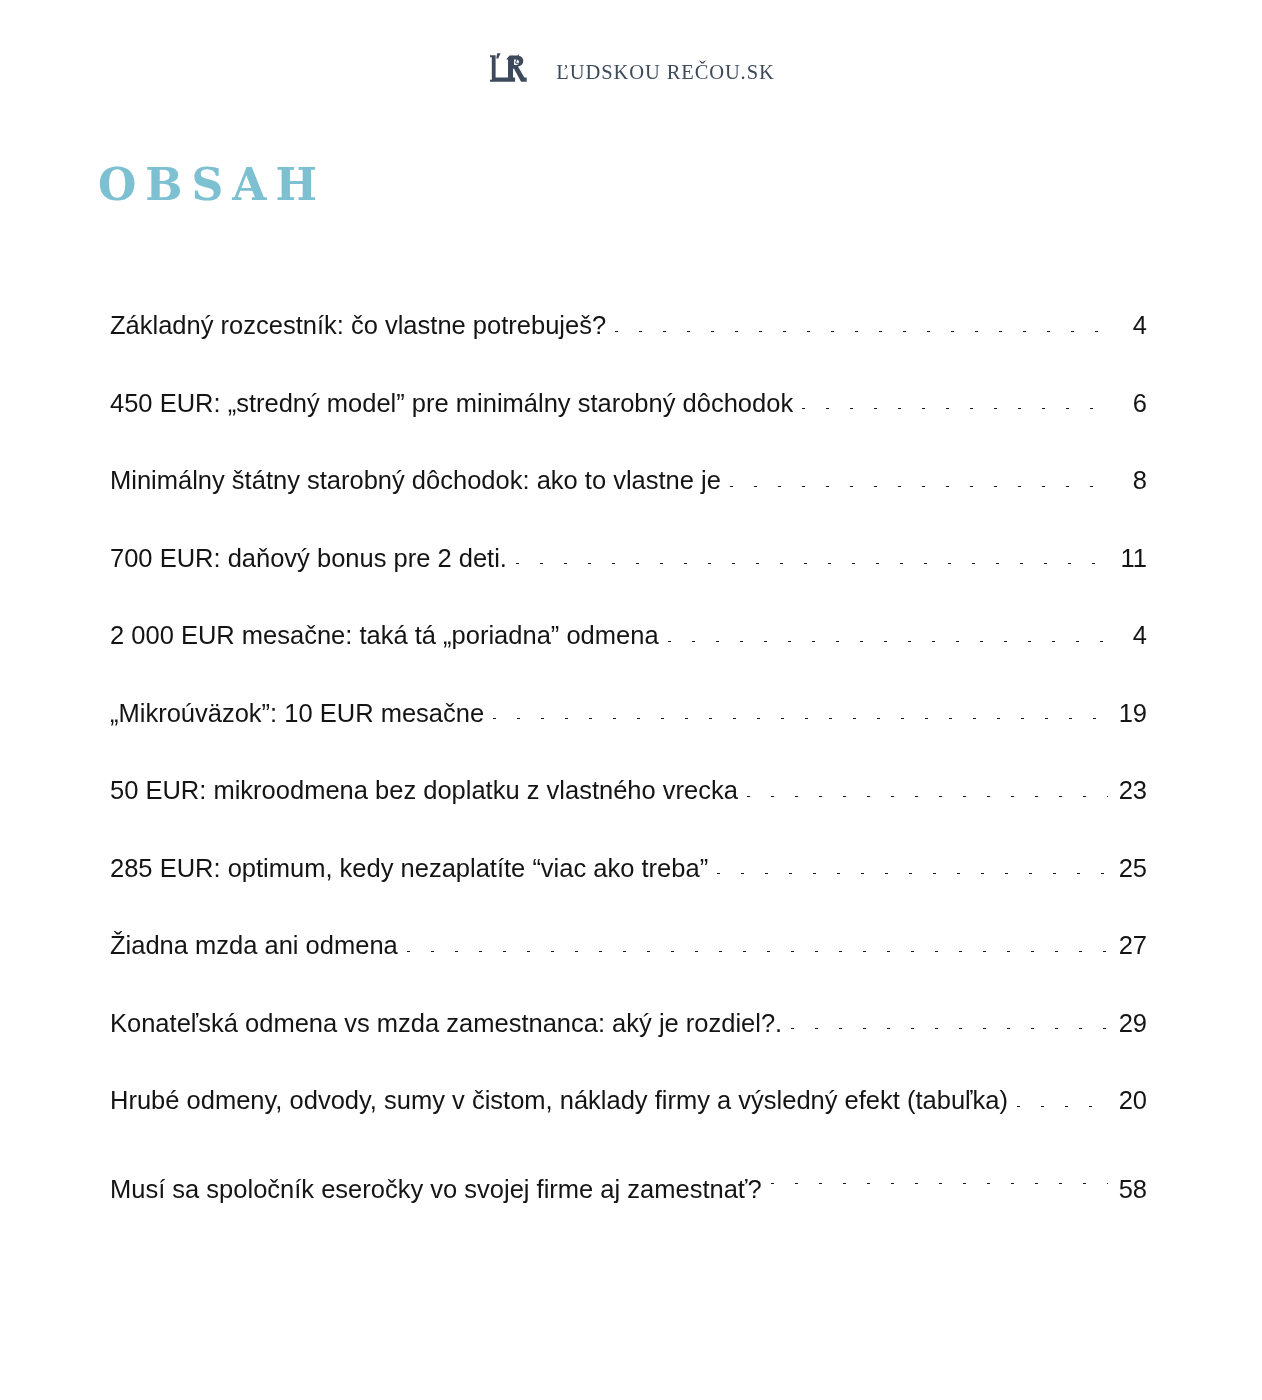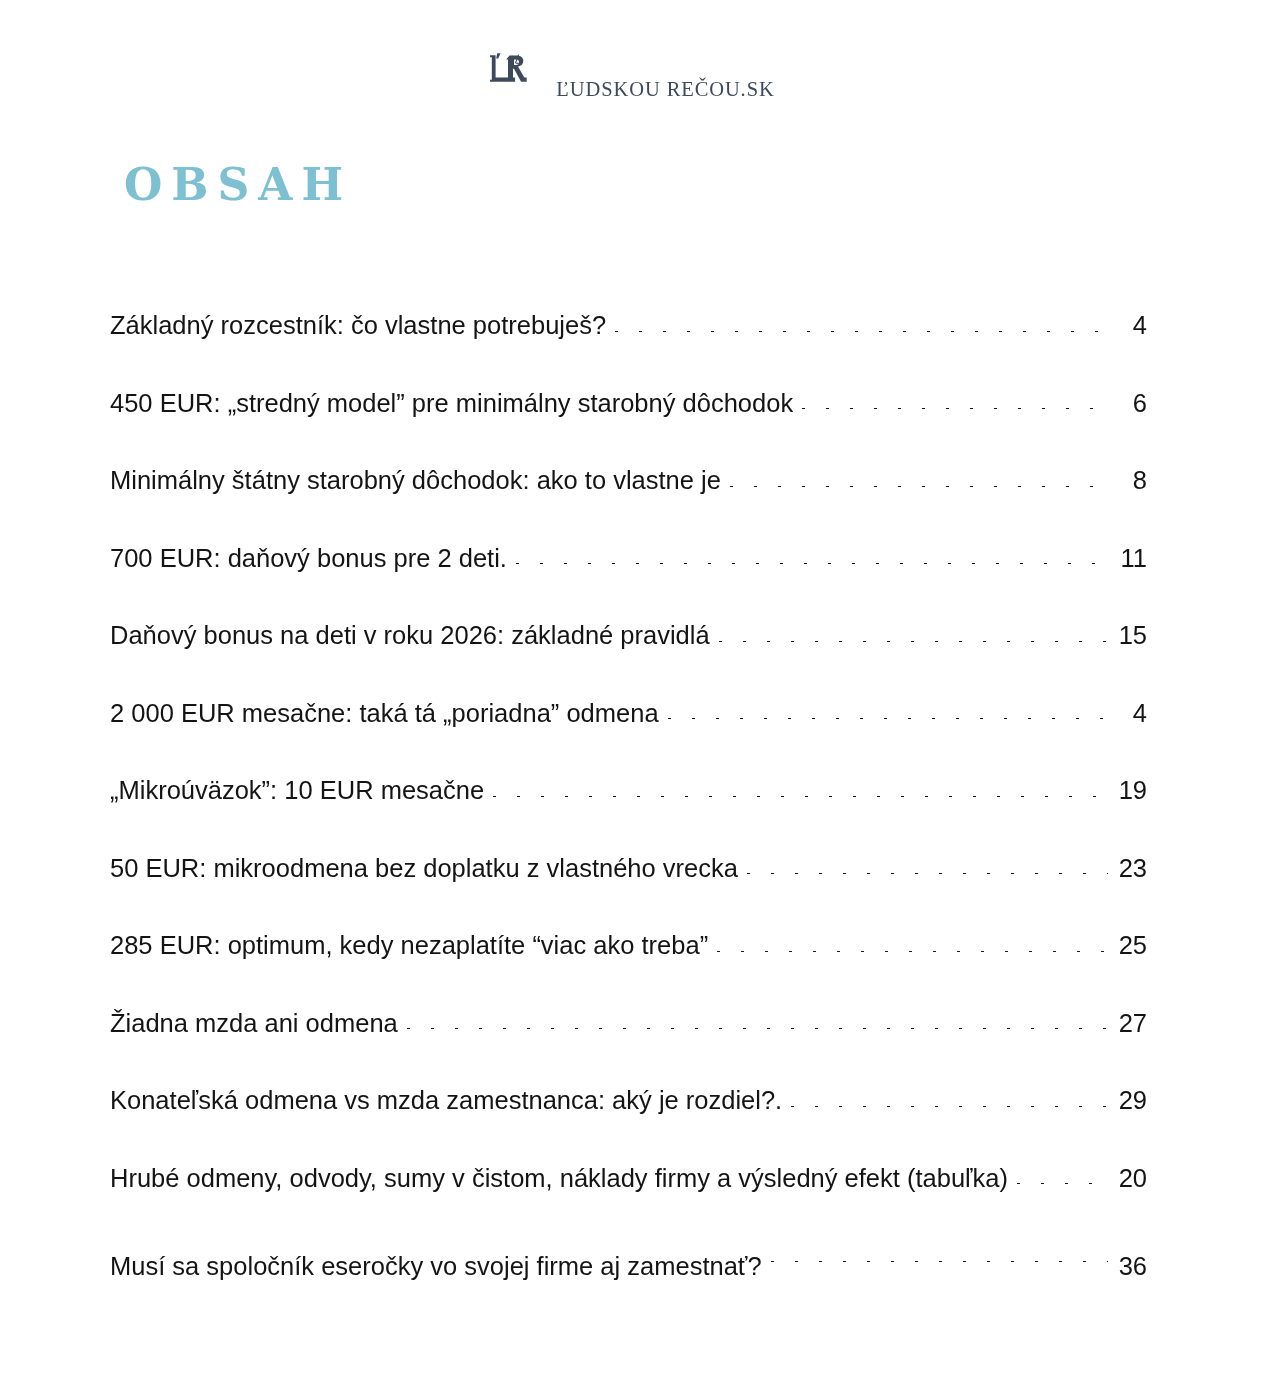--- a/index.html
+++ b/index.html
@@ -30,27 +30,27 @@
     display: block;
   }
   .brand-word {
     font-family: "Liberation Serif", serif;
     font-size: 20.5px;
     letter-spacing: 0.9px;
     color: #3d4a5c;
     white-space: nowrap;
     line-height: 1;
     position: relative;
-    top: 18px;
+    top: 1px;
   }
 
   
   .page-title {
     position: absolute;
-    left: 124px;
+    left: 98px;
     top: 163px;
     font-family: "DejaVu Serif", serif;
     font-weight: 700;
     font-size: 44px;
     letter-spacing: 9px;
     color: #7cc0d2;
     line-height: 1;
     margin: 0;
   }
 
@@ -144,25 +144,20 @@
       <span class="toc-label">Minimálny štátny starobný dôchodok: ako to vlastne je</span>
       <span class="toc-leader"></span>
       <span class="toc-page">8</span>
     </li>
     <li class="toc-entry">
       <span class="toc-label">700 EUR: daňový bonus pre 2 deti.</span>
       <span class="toc-leader"></span>
       <span class="toc-page">11</span>
     </li>
     <li class="toc-entry">
-      <span class="toc-label">Daňový bonus na deti v roku 2026: základné pravidlá</span>
-      <span class="toc-leader"></span>
-      <span class="toc-page">15</span>
-    </li>
-    <li class="toc-entry">
       <span class="toc-label">2 000 EUR mesačne: taká tá „poriadna” odmena</span>
       <span class="toc-leader"></span>
       <span class="toc-page">4</span>
     </li>
     <li class="toc-entry">
       <span class="toc-label">„Mikroúväzok”: 10 EUR mesačne</span>
       <span class="toc-leader"></span>
       <span class="toc-page">19</span>
     </li>
     <li class="toc-entry">
@@ -186,15 +181,15 @@
       <span class="toc-page">29</span>
     </li>
     <li class="toc-entry">
       <span class="toc-label">Hrubé odmeny, odvody, sumy v čistom, náklady firmy a výsledný efekt (tabuľka)</span>
       <span class="toc-leader"></span>
       <span class="toc-page">20</span>
     </li>
     <li class="toc-entry">
       <span class="toc-label">Musí sa spoločník eseročky vo svojej firme aj zamestnať?</span>
       <span class="toc-leader"></span>
-      <span class="toc-page">36</span>
+      <span class="toc-page">58</span>
     </li>
   </ul>
 
 </body></html>

